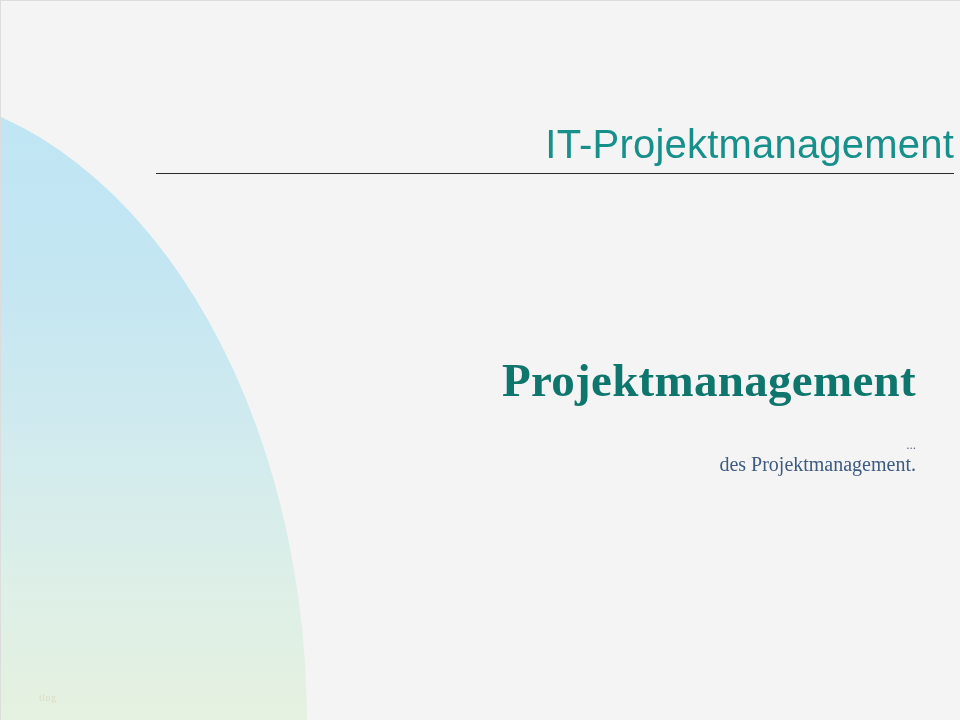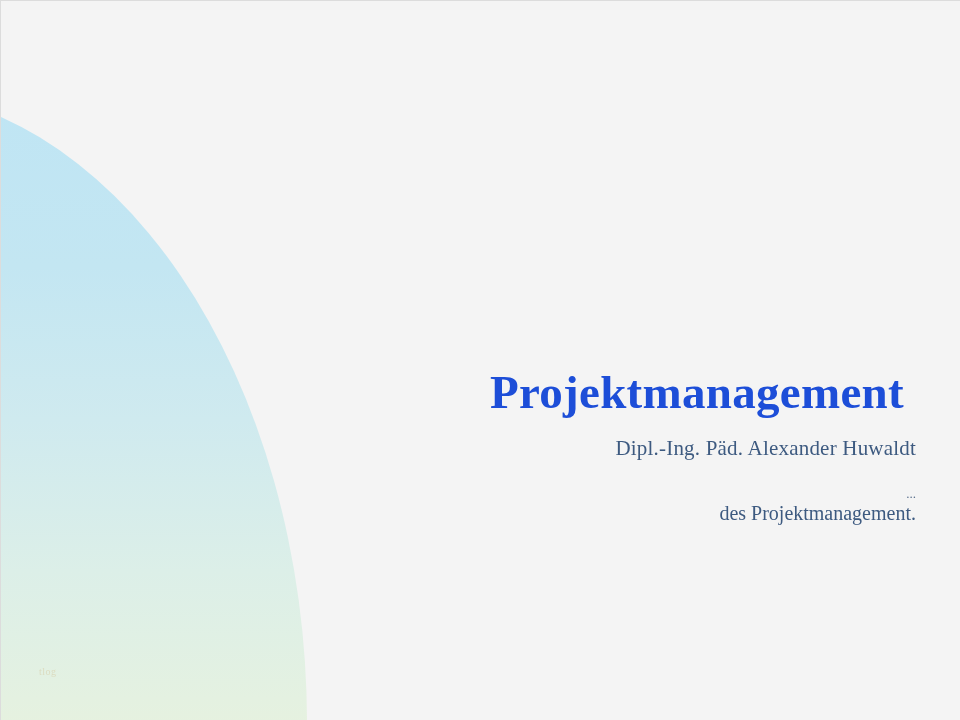--- a/index.html
+++ b/index.html
@@ -41,21 +41,21 @@
       #f2f3cf 70%,
       #f5f3c6 84%,
       #f6f3c3 100%
     );
   }
 
   
   .watermark {
     position: absolute;
     left: 38px;
-    top: 665px;
+    top: 691px;
     font-family: Liberation Serif, serif;
     font-size: 10px;
     letter-spacing: 0.5px;
     color: #dcdcc0;
     user-select: none;
   }
 
   
   .title-area {
     position: absolute;
@@ -82,26 +82,26 @@
 
   
   .body-area {
     position: absolute;
     left: 380px;
     top: 348px;
     width: 535px;
     text-align: right;
   }
   .main-heading {
-    margin: 12px;
+    margin: 0;
     font-family: "Liberation Serif", serif;
     font-weight: bold;
     font-size: 47px;
     line-height: 1.33;
-    color: #1d4ed8;
+    color: #0f766e;
     letter-spacing: 0.3px;
   }
   .main-heading .line {
     display: block;
   }
   .author {
     margin: 12px 0 0 0;
     font-family: "Liberation Serif", serif;
     font-size: 21px;
     line-height: 1.2;
@@ -127,27 +127,30 @@
 </style>
 </head>
 <body>
 
 <div class="slide">
 
   <div class="deco-oval"></div>
 
   <div class="watermark">tlog</div>
 
+  <div class="title-area">
+    <h1 class="slide-title">IT-Projektmanagement</h1>
+    <div class="title-rule"></div>
+  </div>
 
   <div class="body-area">
     <div class="main-heading">
       <span class="line">Projektmanagement</span>
     </div>
 
-    <p class="author">Dipl.-Ing. Päd. Alexander Huwaldt</p>
 
     <div class="tagline">
       <span class="ellipsis">...</span>
       <span class="phrase">des Projektmanagement.</span>
     </div>
   </div>
 
 </div>
 
 </body></html>

